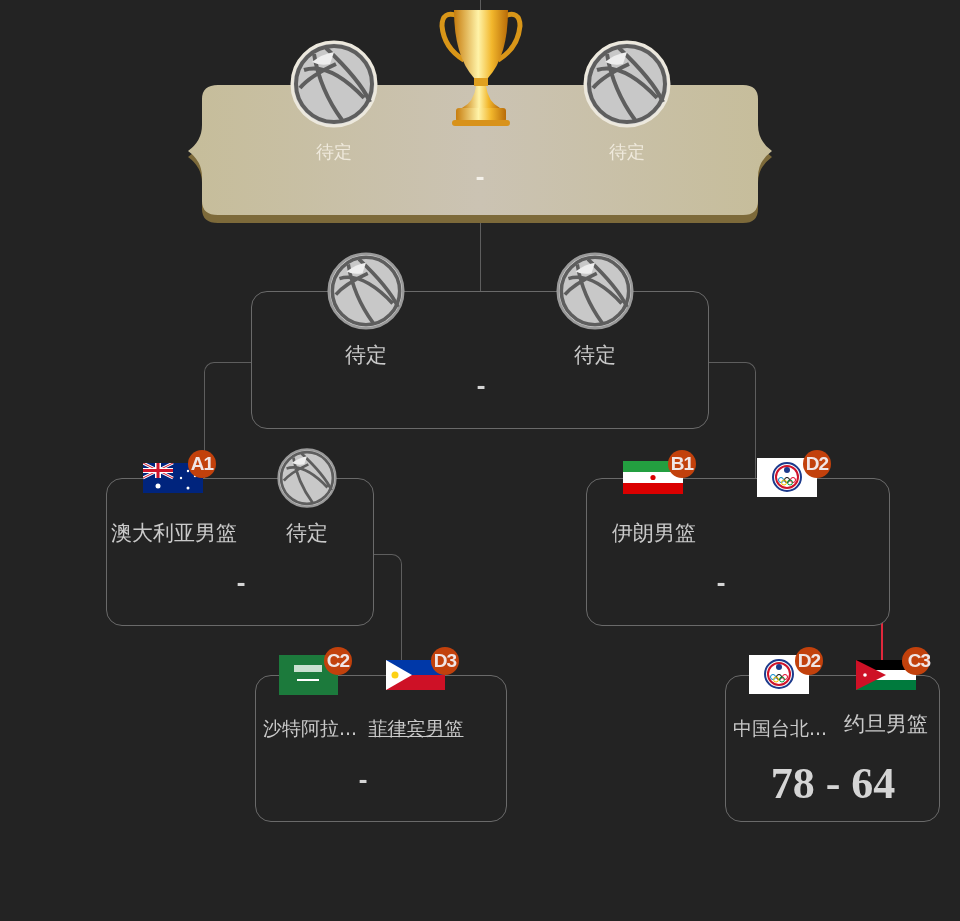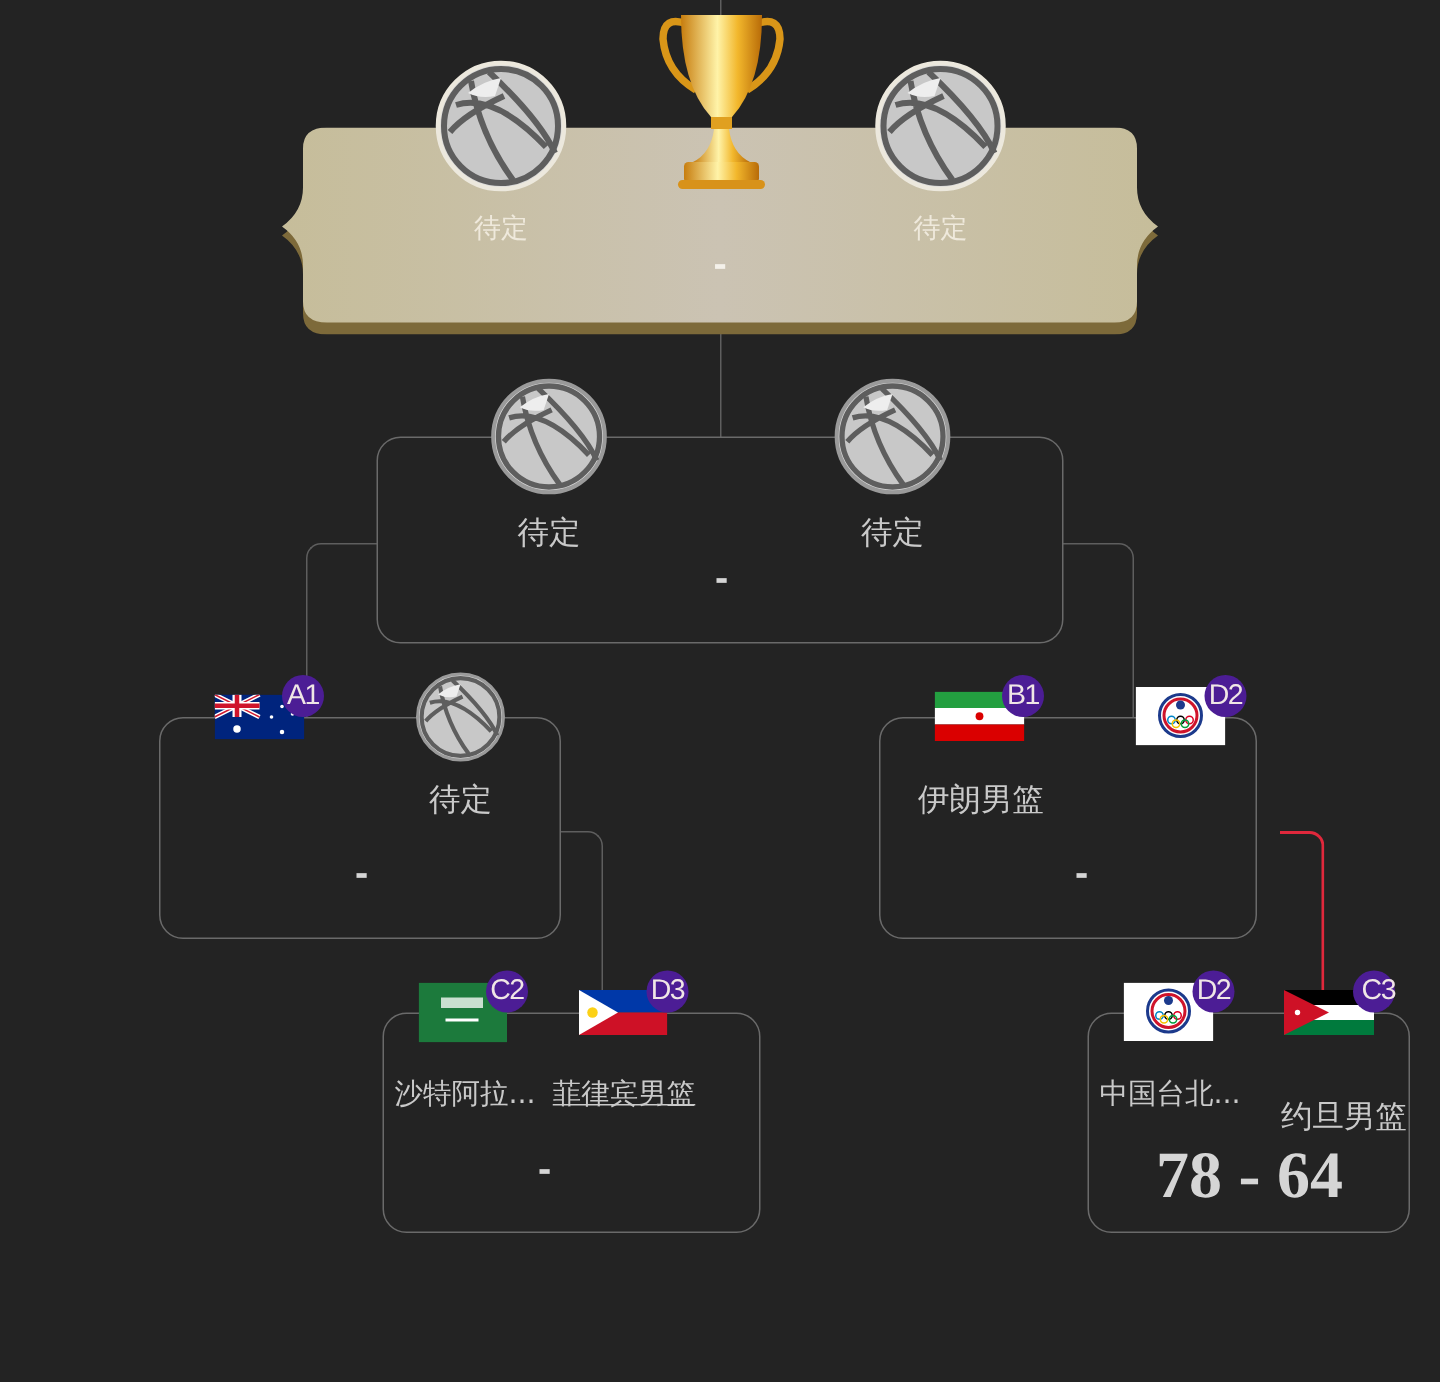--- a/index.html
+++ b/index.html
@@ -5,21 +5,21 @@
   html,body{margin:0;padding:0;}
   body{width:960px;height:921px;background:#232323;position:relative;overflow:hidden;font-family:"DejaVu Sans","Liberation Sans",sans-serif;}
   .abs{position:absolute;}
   .line{position:absolute;border-color:#5e5e5e;border-style:solid;border-width:0;}
   .card{position:absolute;border:1px solid #6a6a6a;border-radius:16px;box-sizing:border-box;background:#232323;}
   .team-name{position:absolute;color:#c9c9c9;font-size:21px;text-align:center;white-space:nowrap;}
   .team-name.sm{font-size:19px;}
   .score{position:absolute;color:#d5d5d5;text-align:center;font-weight:bold;}
   .ball{position:absolute;border-radius:50%;}
   .flag{position:absolute;overflow:hidden;}
-  .seed{position:absolute;width:28px;height:28px;border-radius:50%;background:#4c1d95;color:#f0e6e6;font-size:19px;line-height:28px;text-align:center;font-family:"Liberation Sans",sans-serif;letter-spacing:-1px;}
+  .seed{position:absolute;width:28px;height:28px;border-radius:50%;background:#c2410c;color:#f0e6e6;font-size:19px;line-height:28px;text-align:center;font-family:"Liberation Sans",sans-serif;letter-spacing:-1px;font-weight:bold;}
   .final-wrap{position:absolute;left:188px;top:85px;width:585px;height:138px;}
   .final-name{position:absolute;color:#efe9dc;font-size:18px;text-align:center;}
 </style>
 </head>
 <body>
 
 <div class="line" style="left:480px;top:0;width:0;height:12px;border-left-width:1px;"></div>
 <div class="line" style="left:480px;top:220px;width:0;height:72px;border-left-width:1px;"></div>
 
 <div class="line" style="left:204px;top:362px;width:48px;height:118px;border-left-width:1px;border-top-width:1px;border-top-left-radius:10px;"></div>
@@ -100,20 +100,21 @@
 <div class="ball" style="left:556px;top:252px;width:78px;height:78px;">
   <svg width="78" height="78" viewBox="0 0 88 88">
       <circle cx="44" cy="44" r="42" fill="#d9d9d9" stroke="#9a9a9a" stroke-width="3"></circle>
       <circle cx="44" cy="44" r="38" fill="#c8c8c8" stroke="#5e5e5e" stroke-width="4"></circle>
       <path d="M14,30 Q40,22 74,58 M24,14 Q30,50 52,80 M36,8 Q70,40 80,62 M10,48 Q20,36 46,24" fill="none" stroke="#5e5e5e" stroke-width="4"></path>
       <path d="M22,22 Q32,14 44,12 L40,24 Q30,26 22,22Z" fill="#eee"></path>
     </svg>
 </div>
 
 <div class="card" style="left:106px;top:478px;width:268px;height:148px;">
+  <div class="team-name" style="left:0;top:40px;width:134px;">澳大利亚男篮</div>
   <div class="team-name" style="left:160px;top:40px;width:80px;">待定</div>
   <div class="score" style="left:104px;top:92px;width:60px;font-size:22px;">-</div>
 </div>
 <div class="flag" style="left:143px;top:463px;width:60px;height:30px;">
   <svg width="60" height="30" viewBox="0 0 60 30">
       <rect width="60" height="30" fill="#00247d"></rect>
       <rect x="0" y="0" width="30" height="15" fill="#00247d"></rect>
       <path d="M0,0 L30,15 M30,0 L0,15" stroke="#fff" stroke-width="3"></path>
       <path d="M0,0 L30,15 M30,0 L0,15" stroke="#cf142b" stroke-width="1"></path>
       <rect x="12" y="0" width="6" height="15" fill="#fff"></rect>
@@ -130,21 +131,21 @@
 <div class="seed" style="left:188px;top:450px;">A1</div>
 <div class="ball" style="left:277px;top:448px;width:60px;height:60px;">
   <svg width="60" height="60" viewBox="0 0 88 88">
       <circle cx="44" cy="44" r="42" fill="#d9d9d9" stroke="#9a9a9a" stroke-width="3"></circle>
       <circle cx="44" cy="44" r="38" fill="#c8c8c8" stroke="#5e5e5e" stroke-width="4"></circle>
       <path d="M14,30 Q40,22 74,58 M24,14 Q30,50 52,80 M36,8 Q70,40 80,62 M10,48 Q20,36 46,24" fill="none" stroke="#5e5e5e" stroke-width="4"></path>
       <path d="M22,22 Q32,14 44,12 L40,24 Q30,26 22,22Z" fill="#eee"></path>
     </svg>
 </div>
 
-<div class="card" style="left:586px;top:478px;width:252px;height:148px;">
+<div class="card" style="left:586px;top:478px;width:304px;height:148px;">
   <div class="team-name" style="left:12px;top:40px;width:110px;">伊朗男篮</div>
   <div class="score" style="left:104px;top:92px;width:60px;font-size:22px;">-</div>
 </div>
 <div class="flag" style="left:623px;top:461px;width:60px;height:33px;">
   <svg width="60" height="33" viewBox="0 0 60 33">
       <rect width="60" height="11" fill="#239f40"></rect>
       <rect y="11" width="60" height="11" fill="#fff"></rect>
       <rect y="22" width="60" height="11" fill="#da0000"></rect>
       <circle cx="30" cy="16.5" r="2.6" fill="#da0000"></circle>
     </svg>
@@ -185,21 +186,21 @@
       <rect width="59" height="15" fill="#0038a8"></rect>
       <rect y="15" width="59" height="15" fill="#ce1126"></rect>
       <path d="M0,0 L26,15 L0,30 Z" fill="#fff"></path>
       <circle cx="9" cy="15" r="3.5" fill="#fcd116"></circle>
     </svg>
 </div>
 <div class="seed" style="left:431px;top:647px;">D3</div>
 
 <div class="card" style="left:725px;top:675px;width:215px;height:147px;">
   <div class="team-name sm" style="left:2px;top:40px;width:104px;">中国台北...</div>
-  <div class="team-name" style="left:108px;top:54px;width:104px;text-align:right;">约旦男篮</div>
+  <div class="team-name" style="left:108px;top:34px;width:104px;">约旦男篮</div>
   <div class="score" style="left:37px;top:82px;width:140px;font-size:44px;font-family:Liberation Serif, serif;">78 - 64</div>
 </div>
 <div class="flag" style="left:749px;top:655px;width:60px;height:39px;">
   <svg width="60" height="39" viewBox="0 0 60 39">
       <rect width="60" height="39" fill="#fff"></rect>
       <circle cx="30" cy="19" r="14" fill="none" stroke="#1c3a8c" stroke-width="2"></circle>
       <circle cx="30" cy="19" r="11" fill="none" stroke="#cf142b" stroke-width="2"></circle>
       <circle cx="30" cy="12" r="3" fill="#1c3a8c"></circle>
       <g fill="none" stroke-width="1">
         <circle cx="24" cy="22" r="2.5" stroke="#0085c7"></circle>

